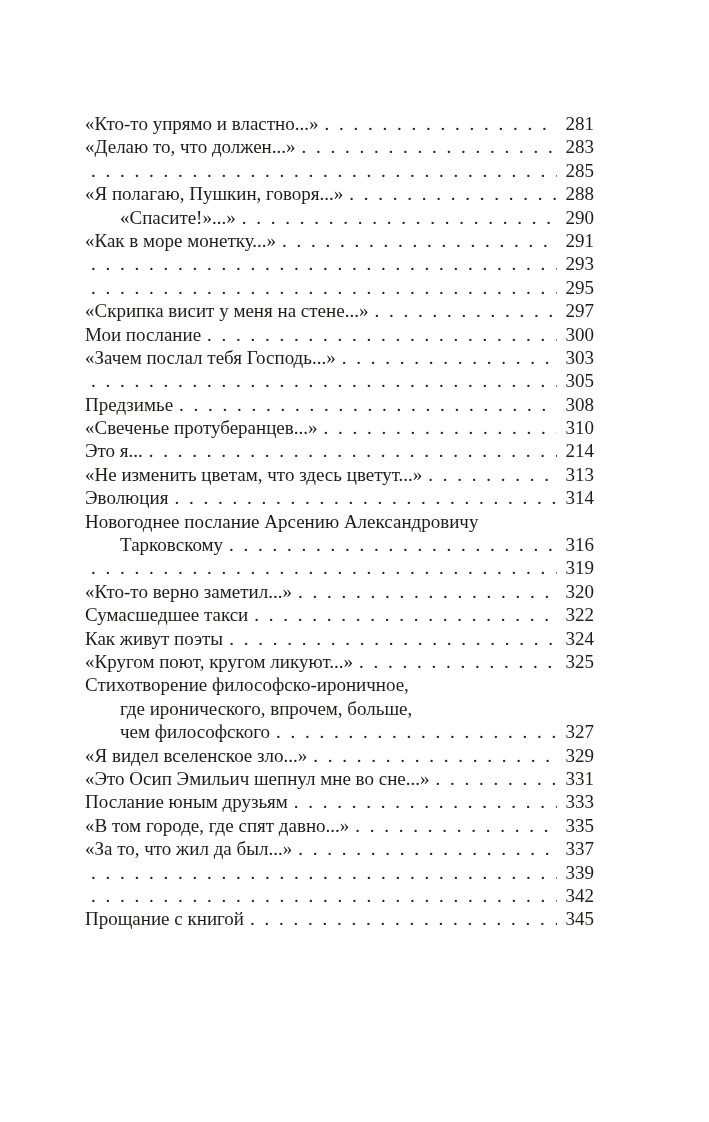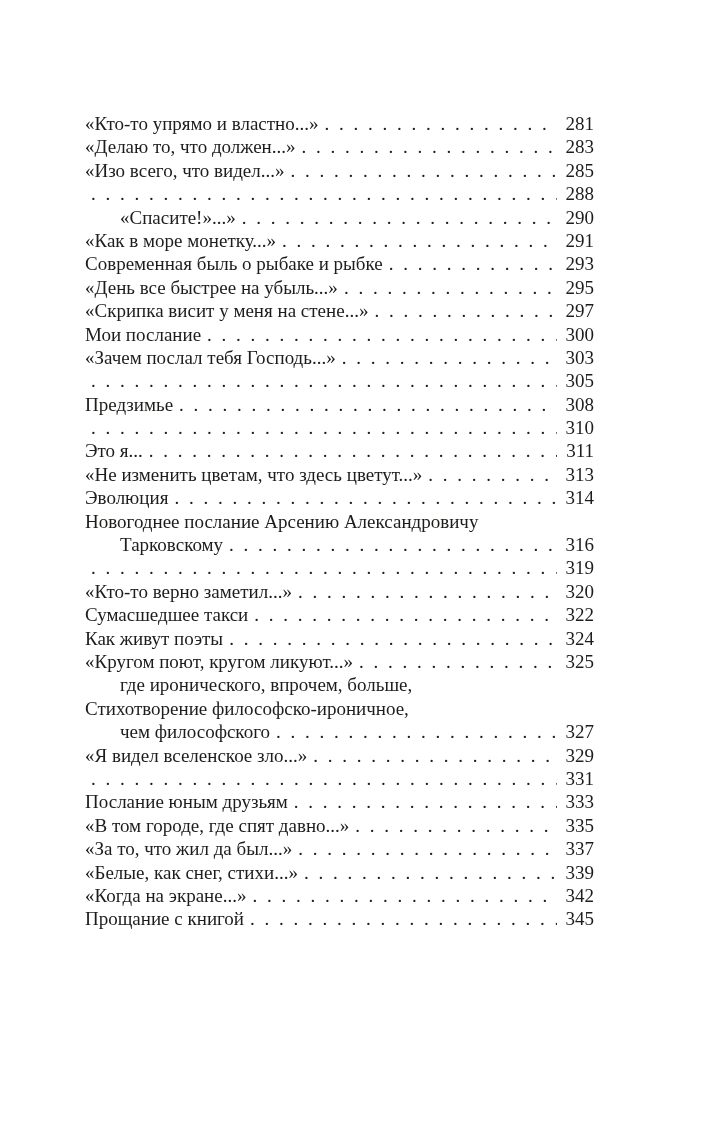--- a/index.html
+++ b/index.html
@@ -65,45 +65,43 @@
         <span class="title">«Кто-то упрямо и властно...»</span>
         <span class="dots">. . . . . . . . . . . . . . . . . . . . . . . . . . . . . . . . . . . . . . . . . . . . . . . . . . . . . . . . . . . . . . . . . . . . . . . . . . . . . . . .</span>
         <span class="page-num">281</span>
       </div>
       <div class="toc-line">
         <span class="title">«Делаю то, что должен...»</span>
         <span class="dots">. . . . . . . . . . . . . . . . . . . . . . . . . . . . . . . . . . . . . . . . . . . . . . . . . . . . . . . . . . . . . . . . . . . . . . . . . . . . . . . .</span>
         <span class="page-num">283</span>
       </div>
       <div class="toc-line">
-        <span class="title">«Изо всего, что видел...»</span>
         <span class="dots">. . . . . . . . . . . . . . . . . . . . . . . . . . . . . . . . . . . . . . . . . . . . . . . . . . . . . . . . . . . . . . . . . . . . . . . . . . . . . . . .</span>
         <span class="page-num">285</span>
       </div>
       <div class="toc-line">
+        <span class="title">«Я полагаю, Пушкин, говоря...»</span>
         <span class="dots">. . . . . . . . . . . . . . . . . . . . . . . . . . . . . . . . . . . . . . . . . . . . . . . . . . . . . . . . . . . . . . . . . . . . . . . . . . . . . . . .</span>
         <span class="page-num">288</span>
       </div>
       <div class="toc-line cont">
         <span class="title">«Спасите!»...»</span>
         <span class="dots">. . . . . . . . . . . . . . . . . . . . . . . . . . . . . . . . . . . . . . . . . . . . . . . . . . . . . . . . . . . . . . . . . . . . . . . . . . . . . . . .</span>
         <span class="page-num">290</span>
       </div>
       <div class="toc-line">
         <span class="title">«Как в море монетку...»</span>
         <span class="dots">. . . . . . . . . . . . . . . . . . . . . . . . . . . . . . . . . . . . . . . . . . . . . . . . . . . . . . . . . . . . . . . . . . . . . . . . . . . . . . . .</span>
         <span class="page-num">291</span>
       </div>
       <div class="toc-line">
-        <span class="title">Современная быль о рыбаке и рыбке</span>
         <span class="dots">. . . . . . . . . . . . . . . . . . . . . . . . . . . . . . . . . . . . . . . . . . . . . . . . . . . . . . . . . . . . . . . . . . . . . . . . . . . . . . . .</span>
         <span class="page-num">293</span>
       </div>
       <div class="toc-line">
-        <span class="title">«День все быстрее на убыль...»</span>
         <span class="dots">. . . . . . . . . . . . . . . . . . . . . . . . . . . . . . . . . . . . . . . . . . . . . . . . . . . . . . . . . . . . . . . . . . . . . . . . . . . . . . . .</span>
         <span class="page-num">295</span>
       </div>
       <div class="toc-line">
         <span class="title">«Скрипка висит у меня на стене...»</span>
         <span class="dots">. . . . . . . . . . . . . . . . . . . . . . . . . . . . . . . . . . . . . . . . . . . . . . . . . . . . . . . . . . . . . . . . . . . . . . . . . . . . . . . .</span>
         <span class="page-num">297</span>
       </div>
       <div class="toc-line">
         <span class="title">Мои послание</span>
@@ -118,27 +116,28 @@
       <div class="toc-line">
         <span class="dots">. . . . . . . . . . . . . . . . . . . . . . . . . . . . . . . . . . . . . . . . . . . . . . . . . . . . . . . . . . . . . . . . . . . . . . . . . . . . . . . .</span>
         <span class="page-num">305</span>
       </div>
       <div class="toc-line">
         <span class="title">Предзимье</span>
         <span class="dots">. . . . . . . . . . . . . . . . . . . . . . . . . . . . . . . . . . . . . . . . . . . . . . . . . . . . . . . . . . . . . . . . . . . . . . . . . . . . . . . .</span>
         <span class="page-num">308</span>
       </div>
       <div class="toc-line">
+        <span class="title">«Свеченье протуберанцев...»</span>
         <span class="dots">. . . . . . . . . . . . . . . . . . . . . . . . . . . . . . . . . . . . . . . . . . . . . . . . . . . . . . . . . . . . . . . . . . . . . . . . . . . . . . . .</span>
         <span class="page-num">310</span>
       </div>
       <div class="toc-line">
         <span class="title">Это я...</span>
         <span class="dots">. . . . . . . . . . . . . . . . . . . . . . . . . . . . . . . . . . . . . . . . . . . . . . . . . . . . . . . . . . . . . . . . . . . . . . . . . . . . . . . .</span>
-        <span class="page-num">311</span>
+        <span class="page-num">214</span>
       </div>
       <div class="toc-line">
         <span class="title">«Не изменить цветам, что здесь цветут...»</span>
         <span class="dots">. . . . . . . . . . . . . . . . . . . . . . . . . . . . . . . . . . . . . . . . . . . . . . . . . . . . . . . . . . . . . . . . . . . . . . . . . . . . . . . .</span>
         <span class="page-num">313</span>
       </div>
       <div class="toc-line">
         <span class="title">Эволюция</span>
         <span class="dots">. . . . . . . . . . . . . . . . . . . . . . . . . . . . . . . . . . . . . . . . . . . . . . . . . . . . . . . . . . . . . . . . . . . . . . . . . . . . . . . .</span>
         <span class="page-num">314</span>
@@ -168,62 +167,61 @@
       <div class="toc-line">
         <span class="title">Как живут поэты</span>
         <span class="dots">. . . . . . . . . . . . . . . . . . . . . . . . . . . . . . . . . . . . . . . . . . . . . . . . . . . . . . . . . . . . . . . . . . . . . . . . . . . . . . . .</span>
         <span class="page-num">324</span>
       </div>
       <div class="toc-line">
         <span class="title">«Кругом поют, кругом ликуют...»</span>
         <span class="dots">. . . . . . . . . . . . . . . . . . . . . . . . . . . . . . . . . . . . . . . . . . . . . . . . . . . . . . . . . . . . . . . . . . . . . . . . . . . . . . . .</span>
         <span class="page-num">325</span>
       </div>
+      <div class="toc-line">
+        <span class="title">Стихотворение философско-ироничное,</span>
+      </div>
       <div class="toc-line cont">
         <span class="title">где иронического, впрочем, больше,</span>
       </div>
-      <div class="toc-line">
-        <span class="title">Стихотворение философско-ироничное,</span>
-      </div>
       <div class="toc-line cont">
         <span class="title">чем философского</span>
         <span class="dots">. . . . . . . . . . . . . . . . . . . . . . . . . . . . . . . . . . . . . . . . . . . . . . . . . . . . . . . . . . . . . . . . . . . . . . . . . . . . . . . .</span>
         <span class="page-num">327</span>
       </div>
       <div class="toc-line">
         <span class="title">«Я видел вселенское зло...»</span>
         <span class="dots">. . . . . . . . . . . . . . . . . . . . . . . . . . . . . . . . . . . . . . . . . . . . . . . . . . . . . . . . . . . . . . . . . . . . . . . . . . . . . . . .</span>
         <span class="page-num">329</span>
       </div>
       <div class="toc-line">
+        <span class="title">«Это Осип Эмильич шепнул мне во сне...»</span>
         <span class="dots">. . . . . . . . . . . . . . . . . . . . . . . . . . . . . . . . . . . . . . . . . . . . . . . . . . . . . . . . . . . . . . . . . . . . . . . . . . . . . . . .</span>
         <span class="page-num">331</span>
       </div>
       <div class="toc-line">
         <span class="title">Послание юным друзьям</span>
         <span class="dots">. . . . . . . . . . . . . . . . . . . . . . . . . . . . . . . . . . . . . . . . . . . . . . . . . . . . . . . . . . . . . . . . . . . . . . . . . . . . . . . .</span>
         <span class="page-num">333</span>
       </div>
       <div class="toc-line">
         <span class="title">«В том городе, где спят давно...»</span>
         <span class="dots">. . . . . . . . . . . . . . . . . . . . . . . . . . . . . . . . . . . . . . . . . . . . . . . . . . . . . . . . . . . . . . . . . . . . . . . . . . . . . . . .</span>
         <span class="page-num">335</span>
       </div>
       <div class="toc-line">
         <span class="title">«За то, что жил да был...»</span>
         <span class="dots">. . . . . . . . . . . . . . . . . . . . . . . . . . . . . . . . . . . . . . . . . . . . . . . . . . . . . . . . . . . . . . . . . . . . . . . . . . . . . . . .</span>
         <span class="page-num">337</span>
       </div>
       <div class="toc-line">
-        <span class="title">«Белые, как снег, стихи...»</span>
         <span class="dots">. . . . . . . . . . . . . . . . . . . . . . . . . . . . . . . . . . . . . . . . . . . . . . . . . . . . . . . . . . . . . . . . . . . . . . . . . . . . . . . .</span>
         <span class="page-num">339</span>
       </div>
       <div class="toc-line">
-        <span class="title">«Когда на экране...»</span>
         <span class="dots">. . . . . . . . . . . . . . . . . . . . . . . . . . . . . . . . . . . . . . . . . . . . . . . . . . . . . . . . . . . . . . . . . . . . . . . . . . . . . . . .</span>
         <span class="page-num">342</span>
       </div>
       <div class="toc-line">
         <span class="title">Прощание с книгой</span>
         <span class="dots">. . . . . . . . . . . . . . . . . . . . . . . . . . . . . . . . . . . . . . . . . . . . . . . . . . . . . . . . . . . . . . . . . . . . . . . . . . . . . . . .</span>
         <span class="page-num">345</span>
       </div>
     </div>
 </div>

